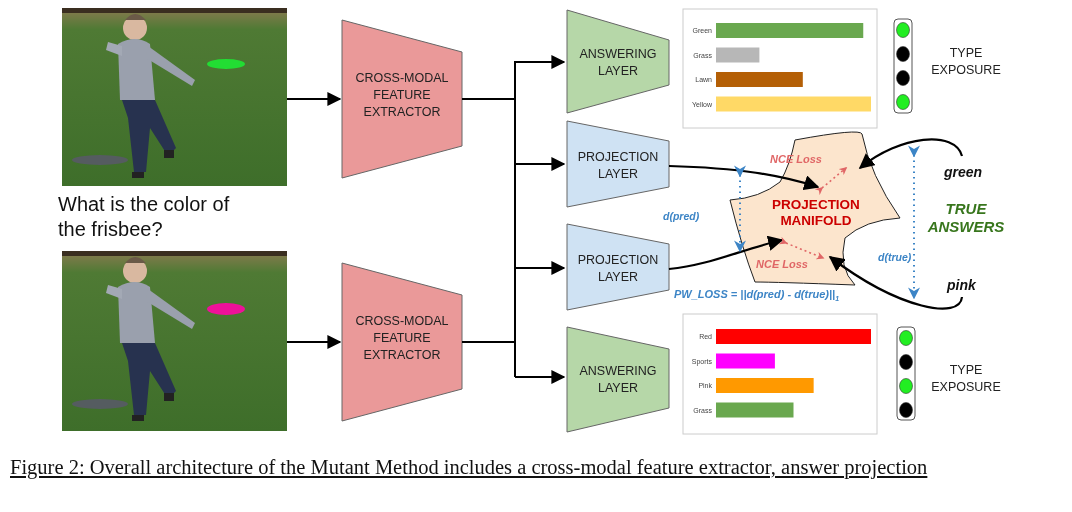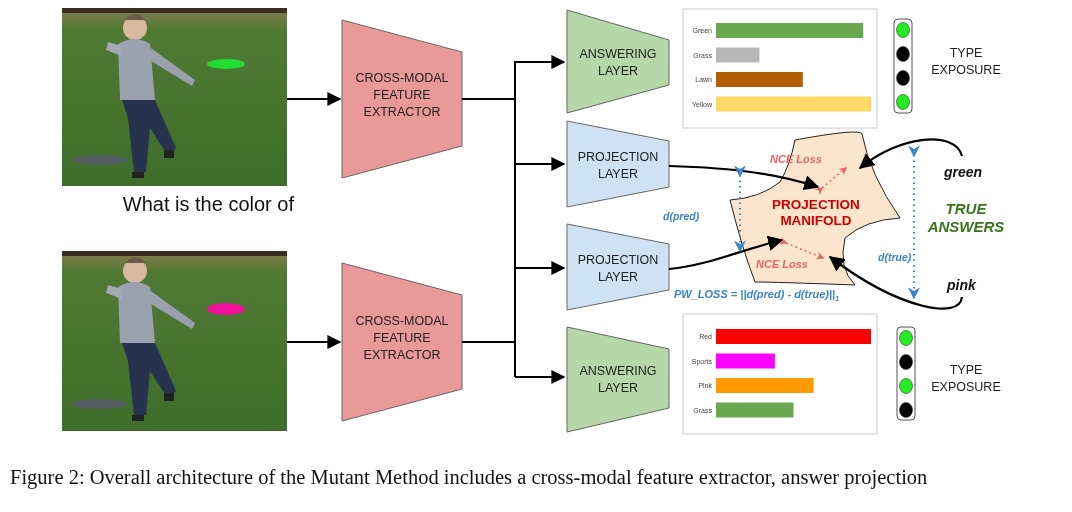--- a/index.html
+++ b/index.html
@@ -1,20 +1,20 @@
 <!DOCTYPE html>
 <html><head>
 <meta charset="utf-8">
 <style>
   html, body { margin:0; padding:0; background:#fff; }
   body { width:1072px; height:512px; position:relative; overflow:hidden; font-family:"Liberation Sans", sans-serif; }
   #diagram { position:absolute; left:0; top:0; }
-  .caption { position:absolute; left:10px; top:464px; width:1060px; font-family:"Liberation Serif", serif; font-size:20.5px; line-height:27px; color:#111; }
+  .caption { position:absolute; left:10px; top:454px; width:1060px; font-family:"Liberation Serif", serif; font-size:20.5px; line-height:27px; color:#111;text-decoration:underline; }
   .caption span { display:block; }
-  .question { position:absolute; left:58px; top:192px; width:236px; text-align:right; font-family:"Liberation Sans", sans-serif; font-size:20px; line-height:25px; color:#111; }
+  .question { position:absolute; left:58px; top:192px; width:236px; text-align:left; font-family:"Liberation Sans", sans-serif; font-size:20px; line-height:25px; color:#111; }
   .question span { display:block; }
   .box-label { font-family:"Liberation Sans", sans-serif; font-size:12.5px; fill:#222; }
   .bar-label { font-family:"Liberation Sans", sans-serif; font-size:7px; fill:#444; }
   .mani-label { font-family:"Liberation Sans", sans-serif; font-weight:bold; font-size:13.5px; fill:#cc0000; }
   .nce { font-family:"Liberation Sans", sans-serif; font-style:italic; font-weight:bold; font-size:11px; fill:#e06666; }
   .dist { font-family:"Liberation Sans", sans-serif; font-style:italic; font-weight:bold; font-size:10.5px; fill:#3d85c6; }
   .ans { font-family:"Liberation Sans", sans-serif; font-style:italic; font-weight:bold; font-size:14px; fill:#111; }
   .true-ans { font-family:"Liberation Sans", sans-serif; font-style:italic; font-weight:bold; font-size:15px; fill:#38761d; }
   .type-label { font-family:"Liberation Sans", sans-serif; font-size:12.5px; fill:#222; }
 </style>
@@ -191,17 +191,18 @@
   <text class="dist" x="674" y="298" style="font-size:11px"><tspan>PW_LOSS =  ||d(pred) - d(true)||</tspan><tspan dy="3" style="font-size:7px">1</tspan></text>
 
   <text class="ans" x="944" y="177">green</text>
   <text class="true-ans" x="966" y="214" text-anchor="middle">TRUE</text>
   <text class="true-ans" x="966" y="232" text-anchor="middle">ANSWERS</text>
   <text class="ans" x="947" y="290">pink</text>
 </svg>
 
 <div class="question">
   <span>What is the color of</span>
+  <span>the frisbee?</span>
 </div>
 
 <div class="caption">
   <span>Figure 2: Overall architecture of the Mutant Method includes a cross-modal feature extractor, answer projection</span>
 </div>
 
 </body></html>

